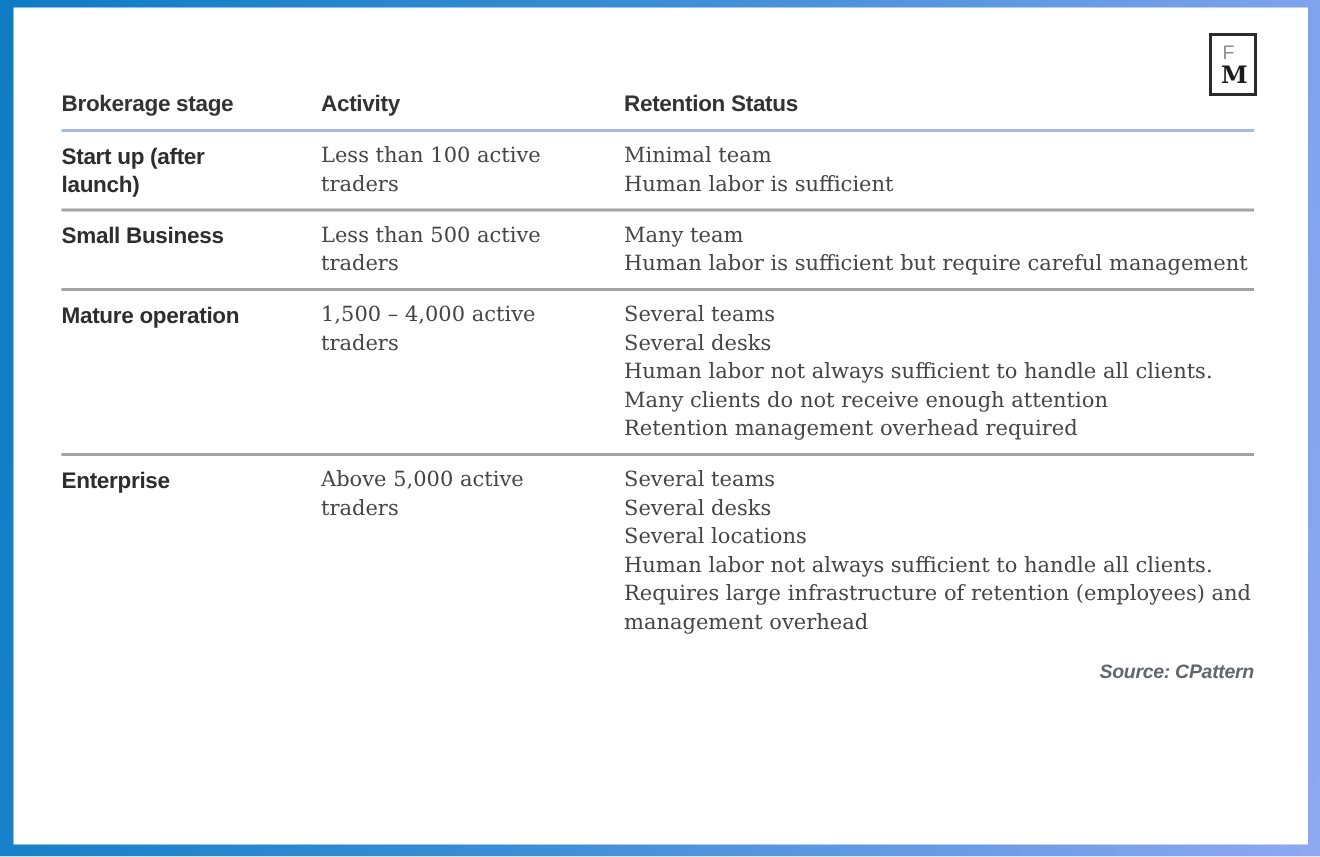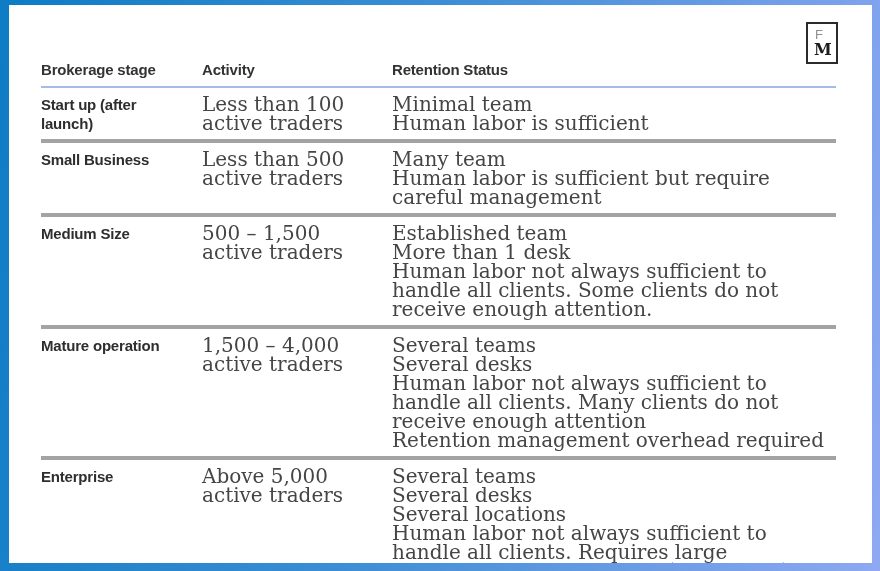--- a/index.html
+++ b/index.html
@@ -39,49 +39,49 @@
     font-family: "DejaVu Serif", serif;
     font-size: 16px; font-weight: bold; color: #1c1c1c;
     align-self: flex-start; margin-left: 6px; margin-top: 1px;
   }
 
   
   .table { margin-top: 56px; }
   .trow {
     display: grid;
     grid-template-columns: 157px 186px 1fr;
-    column-gap: 4px;
+    column-gap: 16px;
   }
   .thead {
     padding-bottom: 8px;
     border-bottom: 2px solid #a6bbea;
   }
   .thead .cell {
     font-family: "Liberation Sans", sans-serif;
     font-weight: bold; font-size: 15px;
     letter-spacing: -0.2px;
     color: #333333;
   }
   .tbody-row {
     padding: 7px 0 6px 0;
-    border-bottom: 4px solid #a3a3a3;
+    border-bottom: 2px solid #a3a3a3;
   }
   .tbody-row:last-child { border-bottom: none; }
 
   .cell { padding-right: 14px; }
   .stage {
     font-family: "Liberation Sans", sans-serif;
     font-weight: bold; font-size: 15px;
     letter-spacing: -0.2px;
     color: #2e2e2e;
     line-height: 19px;
   }
   .body-text {
     font-family: "DejaVu Serif", serif;
-    font-size: 20px;
+    font-size: 14px;
     color: #454545;
     line-height: 19px;
   }
   .retention { white-space: pre-line; padding-right: 0; }
 
   .source {
     margin-top: 9px;
     text-align: right;
     font-family: Liberation Sans, sans-serif;
     font-style: italic;
@@ -117,27 +117,20 @@
 Human labor is sufficient</div>
       </div>
 
       <div class="trow tbody-row">
         <div class="cell stage">Small Business</div>
         <div class="cell body-text">Less than 500 active traders</div>
         <div class="cell body-text retention">Many team
 Human labor is sufficient but require careful management</div>
       </div>
 
-      <div class="trow tbody-row">
-        <div class="cell stage">Medium Size</div>
-        <div class="cell body-text">500 – 1,500 active traders</div>
-        <div class="cell body-text retention">Established team
-More than 1 desk
-Human labor not always sufficient to handle all clients. Some clients do not receive enough attention.</div>
-      </div>
 
       <div class="trow tbody-row">
         <div class="cell stage">Mature operation</div>
         <div class="cell body-text">1,500 – 4,000 active traders</div>
         <div class="cell body-text retention">Several teams
 Several desks
 Human labor not always sufficient to handle all clients. Many clients do not receive enough attention
 Retention management overhead required</div>
       </div>
 

